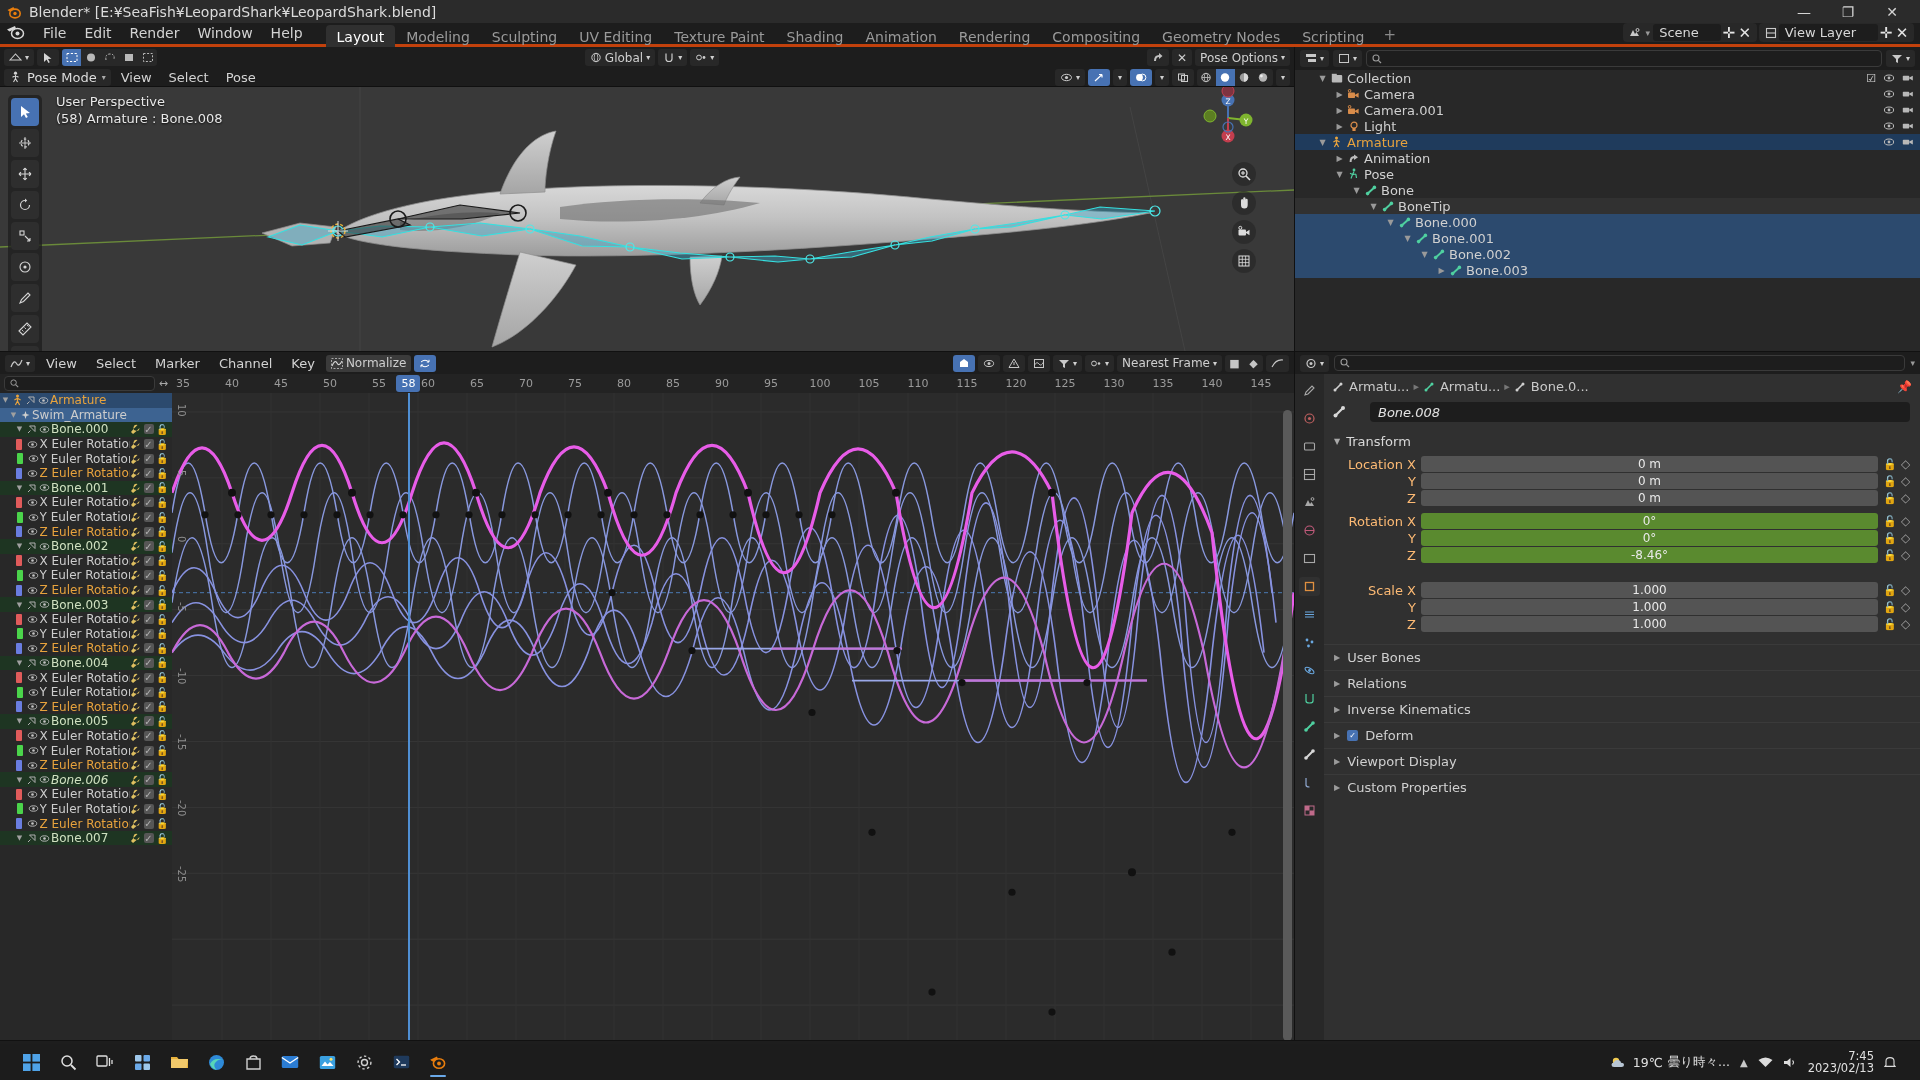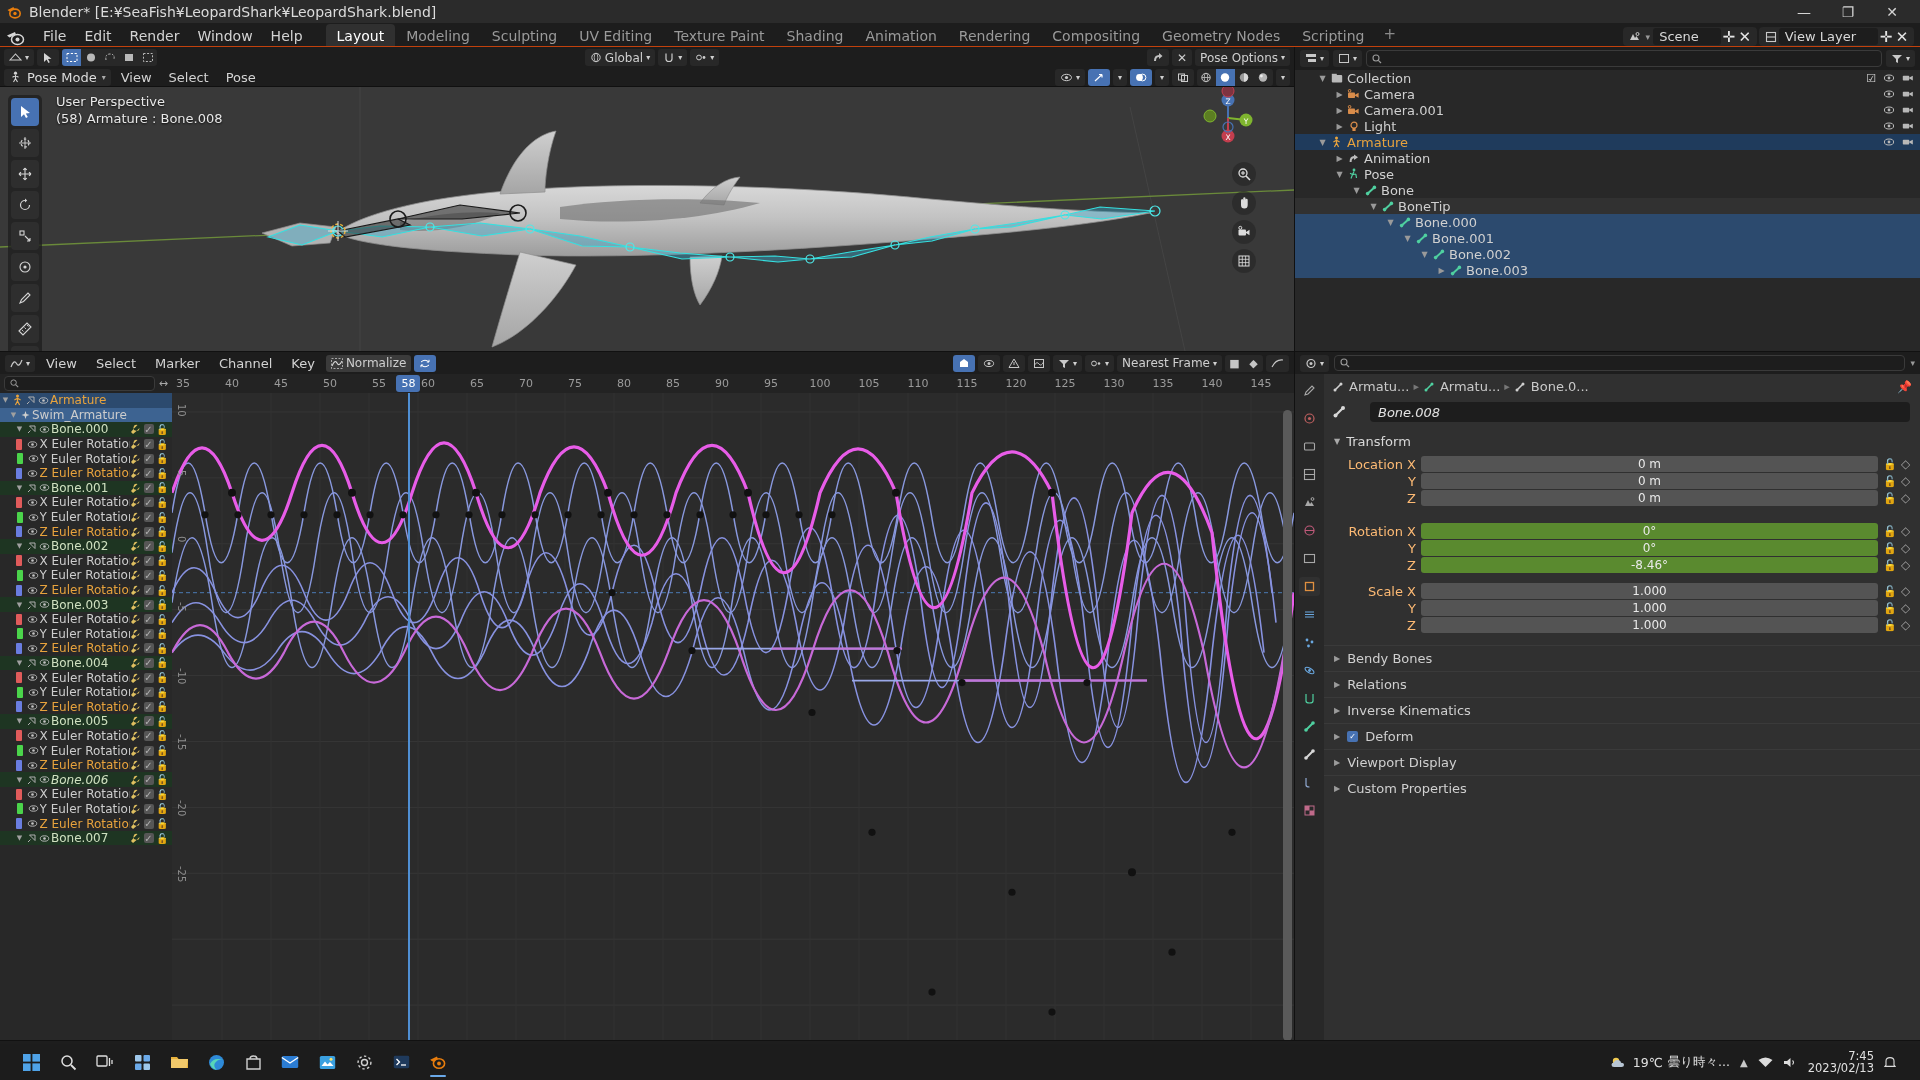--- a/index.html
+++ b/index.html
@@ -12,22 +12,22 @@
 
   
   .titlebar { height:23px; background:#2b2b2b; display:flex; align-items:center; padding:0 6px; }
   .tb-icon { width:16px; height:16px; margin-right:7px; flex:none; }
   .tb-title { font-size:14px; color:#dcdcdc; white-space:nowrap; }
   .tb-spacer { flex:1; }
   .tb-btn { width:44px; height:23px; display:flex; align-items:center; justify-content:center;
             color:#d4d4d4; font-size:14px; }
 
   
-  .topbar { height:24px; background:#1d1d1d; display:flex; align-items:flex-end; padding-left:6px;
-            border-bottom:1px solid #c2410c; }
+  .topbar { height:24px; background:#1d1d1d; display:flex; align-items:flex-start; padding-left:6px;
+            border-bottom:3px solid #c2410c; }
   .blender-logo { width:20px; height:17px; margin-right:8px; flex:none; }
   .menu-item { padding:2px 9px; font-size:14px; color:#d3d3d3; white-space:nowrap; border-radius:3px; }
   .ws-tabs { display:flex; align-items:flex-end; height:24px; margin-left:14px; }
   .ws-tab { padding:4px 11px 4px; font-size:14px; color:#9a9a9a; white-space:nowrap;
             border-radius:4px 4px 0 0; height:22px; }
   .ws-tab.active { background:#303030; color:#ffffff; }
   .ws-plus { padding:3px 8px; color:#8a8a8a; font-size:15px; }
   .topbar-right { margin-left:auto; display:flex; align-items:center; gap:2px; padding-right:6px; }
   .scene-field { display:flex; align-items:center; background:#282828; border-radius:4px; height:19px; padding:0 4px; }
   .scene-field .ico { width:16px; height:14px; display:flex; align-items:center; justify-content:center; }
@@ -984,42 +984,42 @@
               <span class="pval ">0 m</span>
               <span class="plock">🔓</span>
               <span class="pdot">◇</span>
             </div>
             <div class="prow">
               <span class="plab">Z</span>
               <span class="pval ">0 m</span>
               <span class="plock">🔓</span>
               <span class="pdot">◇</span>
             </div>
-            <div class="prow" style="margin-top: 17px;">
+            <div class="prow" style="margin-top: 7px;">
               <span class="plab">Rotation X</span>
               <span class="pval green">0°</span>
               <span class="plock">🔓</span>
               <span class="pdot">◇</span>
             </div>
             <div class="prow">
               <span class="plab">Y</span>
               <span class="pval green">0°</span>
               <span class="plock">🔓</span>
               <span class="pdot">◇</span>
             </div>
             <div class="prow">
               <span class="plab">Z</span>
               <span class="pval green">-8.46°</span>
               <span class="plock">🔓</span>
               <span class="pdot">◇</span>
             </div>
           </div>
 
 
-        <div id="scale-rows" style="margin-top:10px;">
+        <div id="scale-rows" style="margin-top:19px;">
             <div class="prow">
               <span class="plab">Scale X</span>
               <span class="pval">1.000</span>
               <span class="plock">🔓</span>
               <span class="pdot">◇</span>
             </div>
             <div class="prow">
               <span class="plab">Y</span>
               <span class="pval">1.000</span>
               <span class="plock">🔓</span>
@@ -1029,21 +1029,21 @@
               <span class="plab">Z</span>
               <span class="pval">1.000</span>
               <span class="plock">🔓</span>
               <span class="pdot">◇</span>
             </div>
           </div>
 
         <div id="sections" style="margin-top:12px;">
             <div class="sect">
               <span class="tri">▶</span>
-              <span>Bendy Bones</span>
+              <span>User Bones</span>
             </div>
             <div class="sect">
               <span class="tri">▶</span>
               <span>Relations</span>
             </div>
             <div class="sect">
               <span class="tri">▶</span>
               <span>Inverse Kinematics</span>
             </div>
             <div class="sect">

